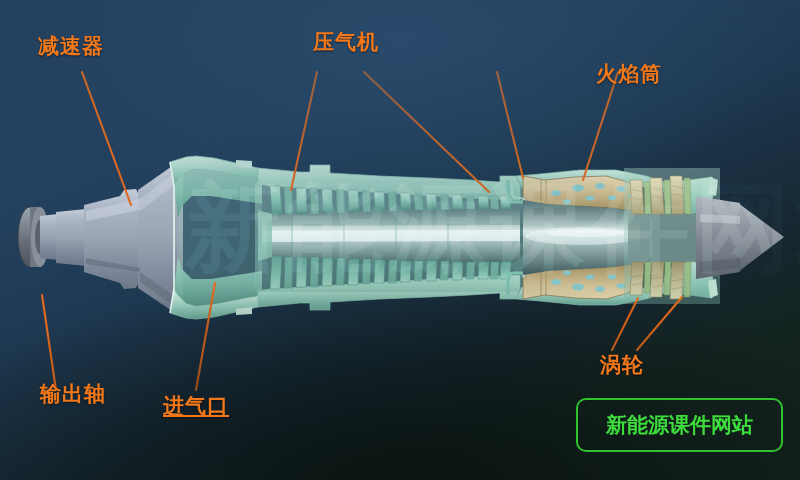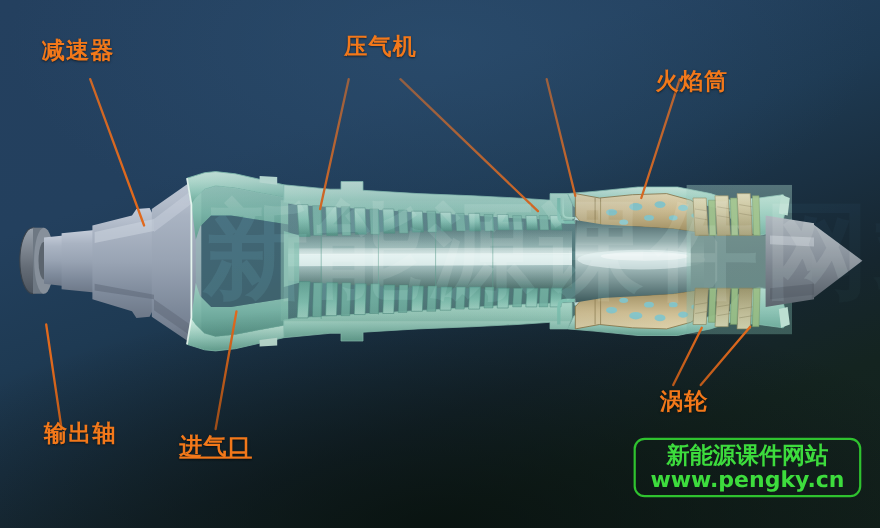--- a/index.html
+++ b/index.html
@@ -484,16 +484,15 @@
   <div class="label" style="left:596px; top:48px;margin-top:16px;">火焰筒</div>
 
   <div class="label" style="left:600px; top:355px;">涡轮</div>
 
   <div class="label" style="left:40px;  top:384px;">输出轴</div>
 
   <div class="label" style="left:163px; top:396px;text-decoration:underline;">进气口</div>
 
   <div id="watermark-box">
     <div class="wm-cn">新能源课件网站</div>
-    <div class="wm-url">www.pengky.cn</div>
   </div>
 
 </div>
 
 </body></html>

